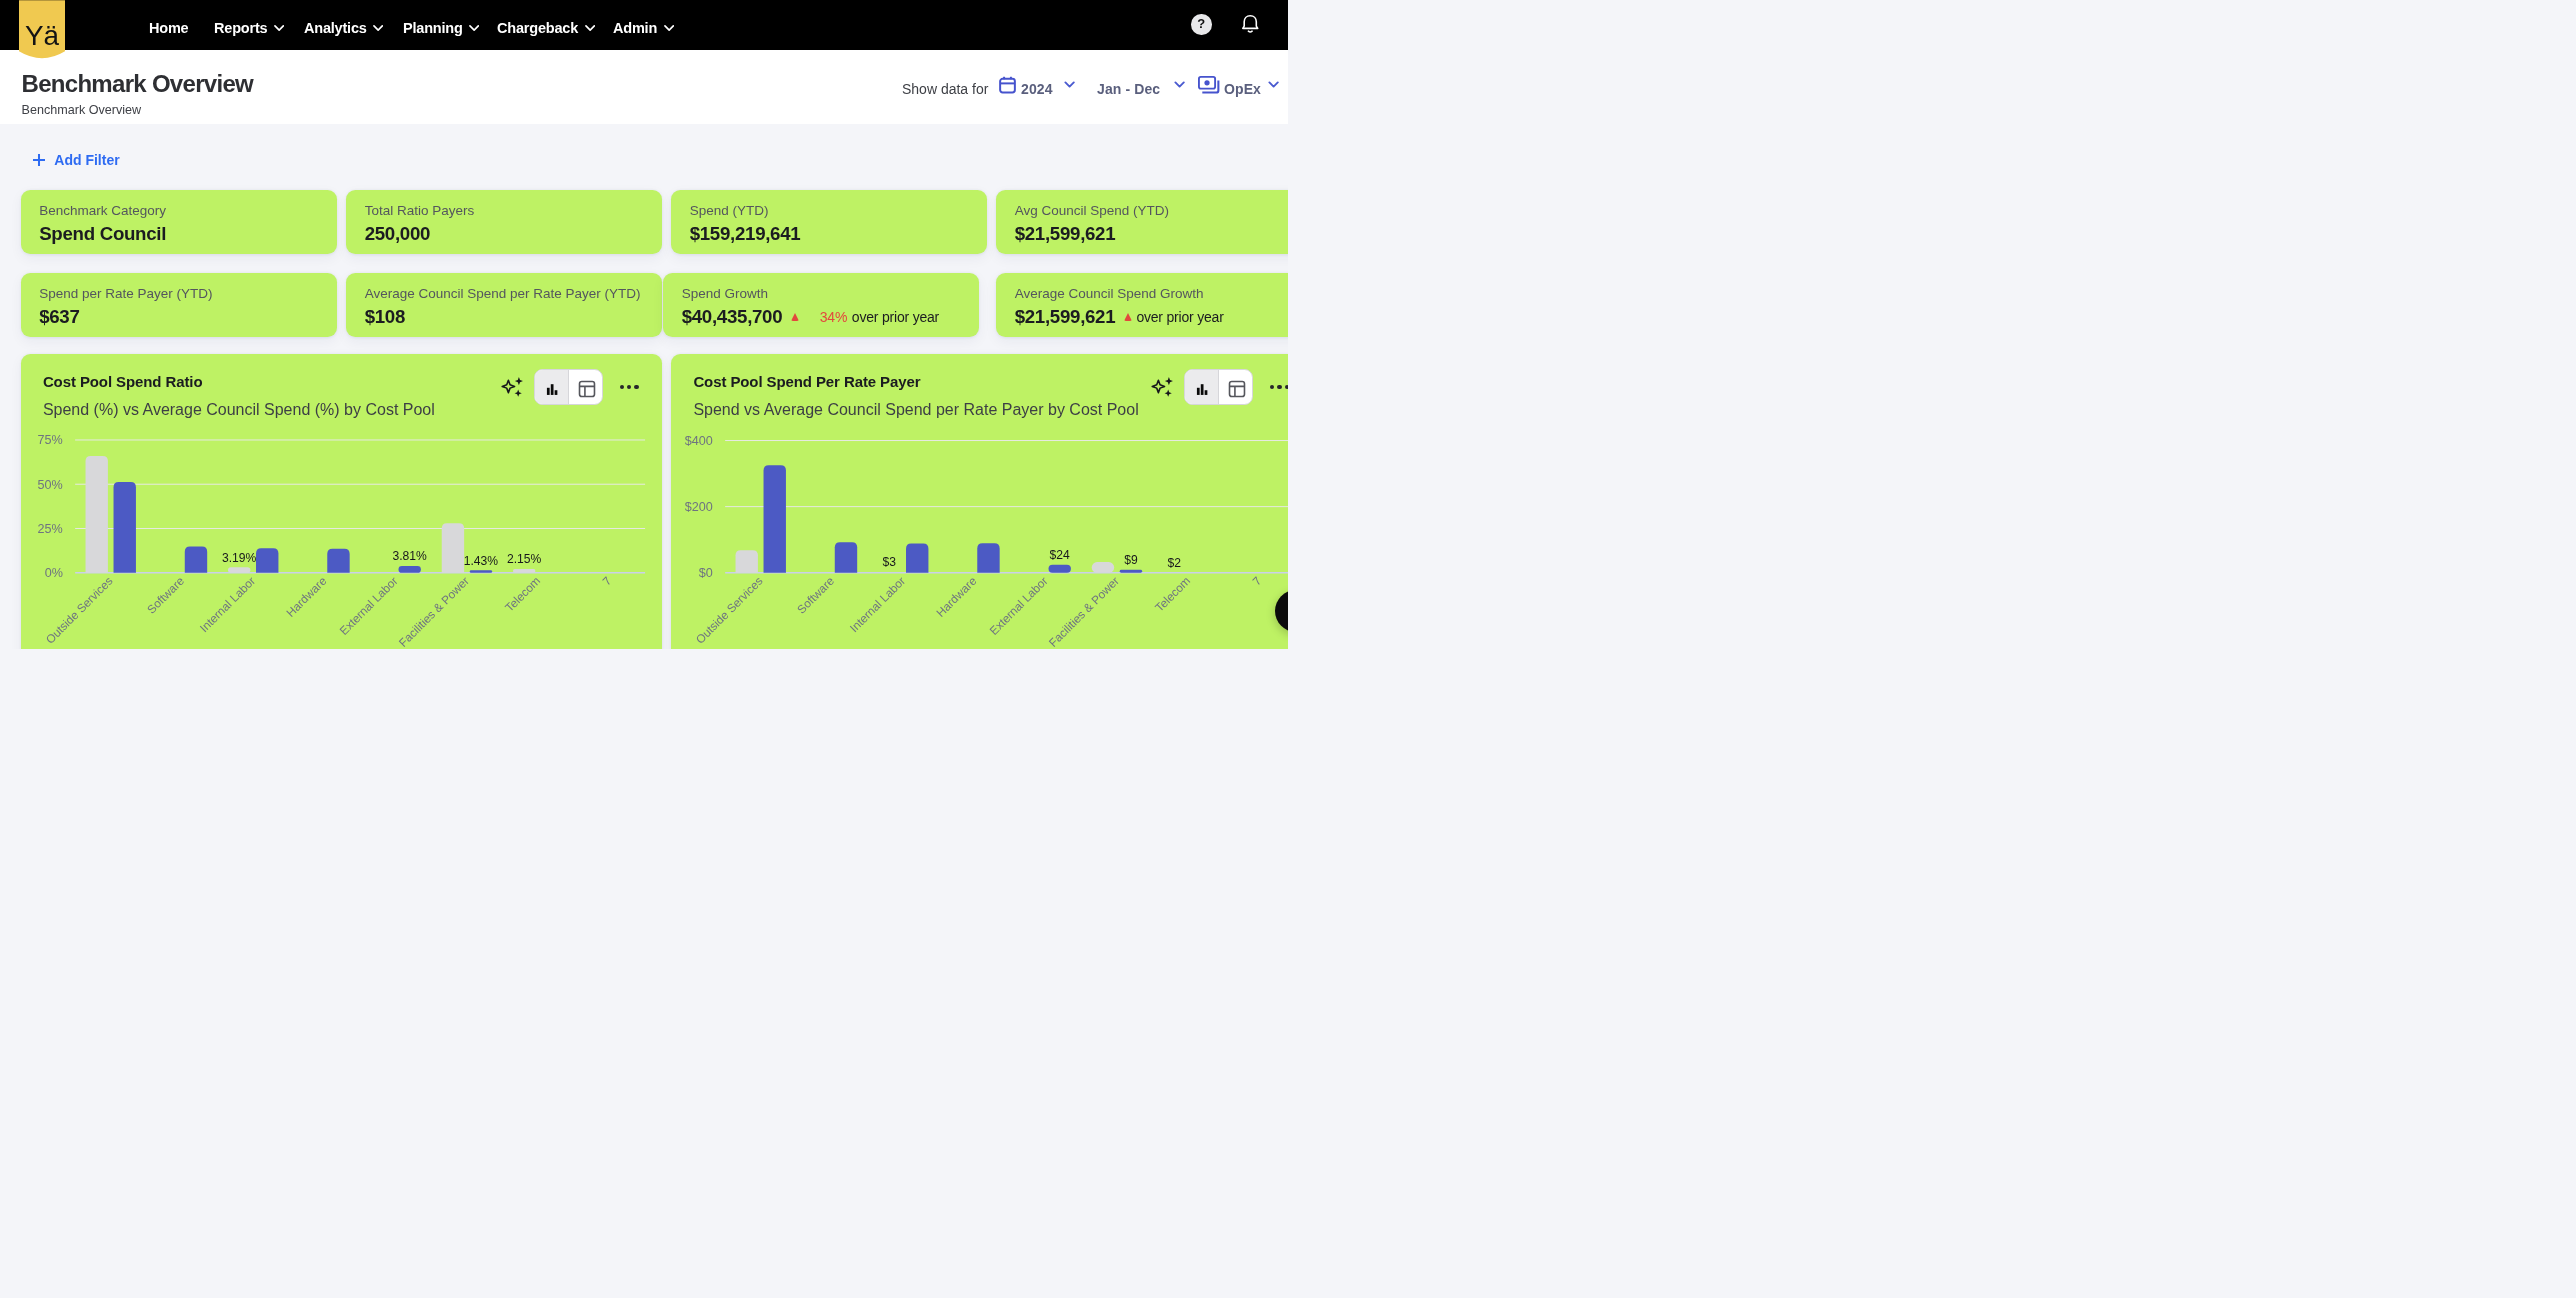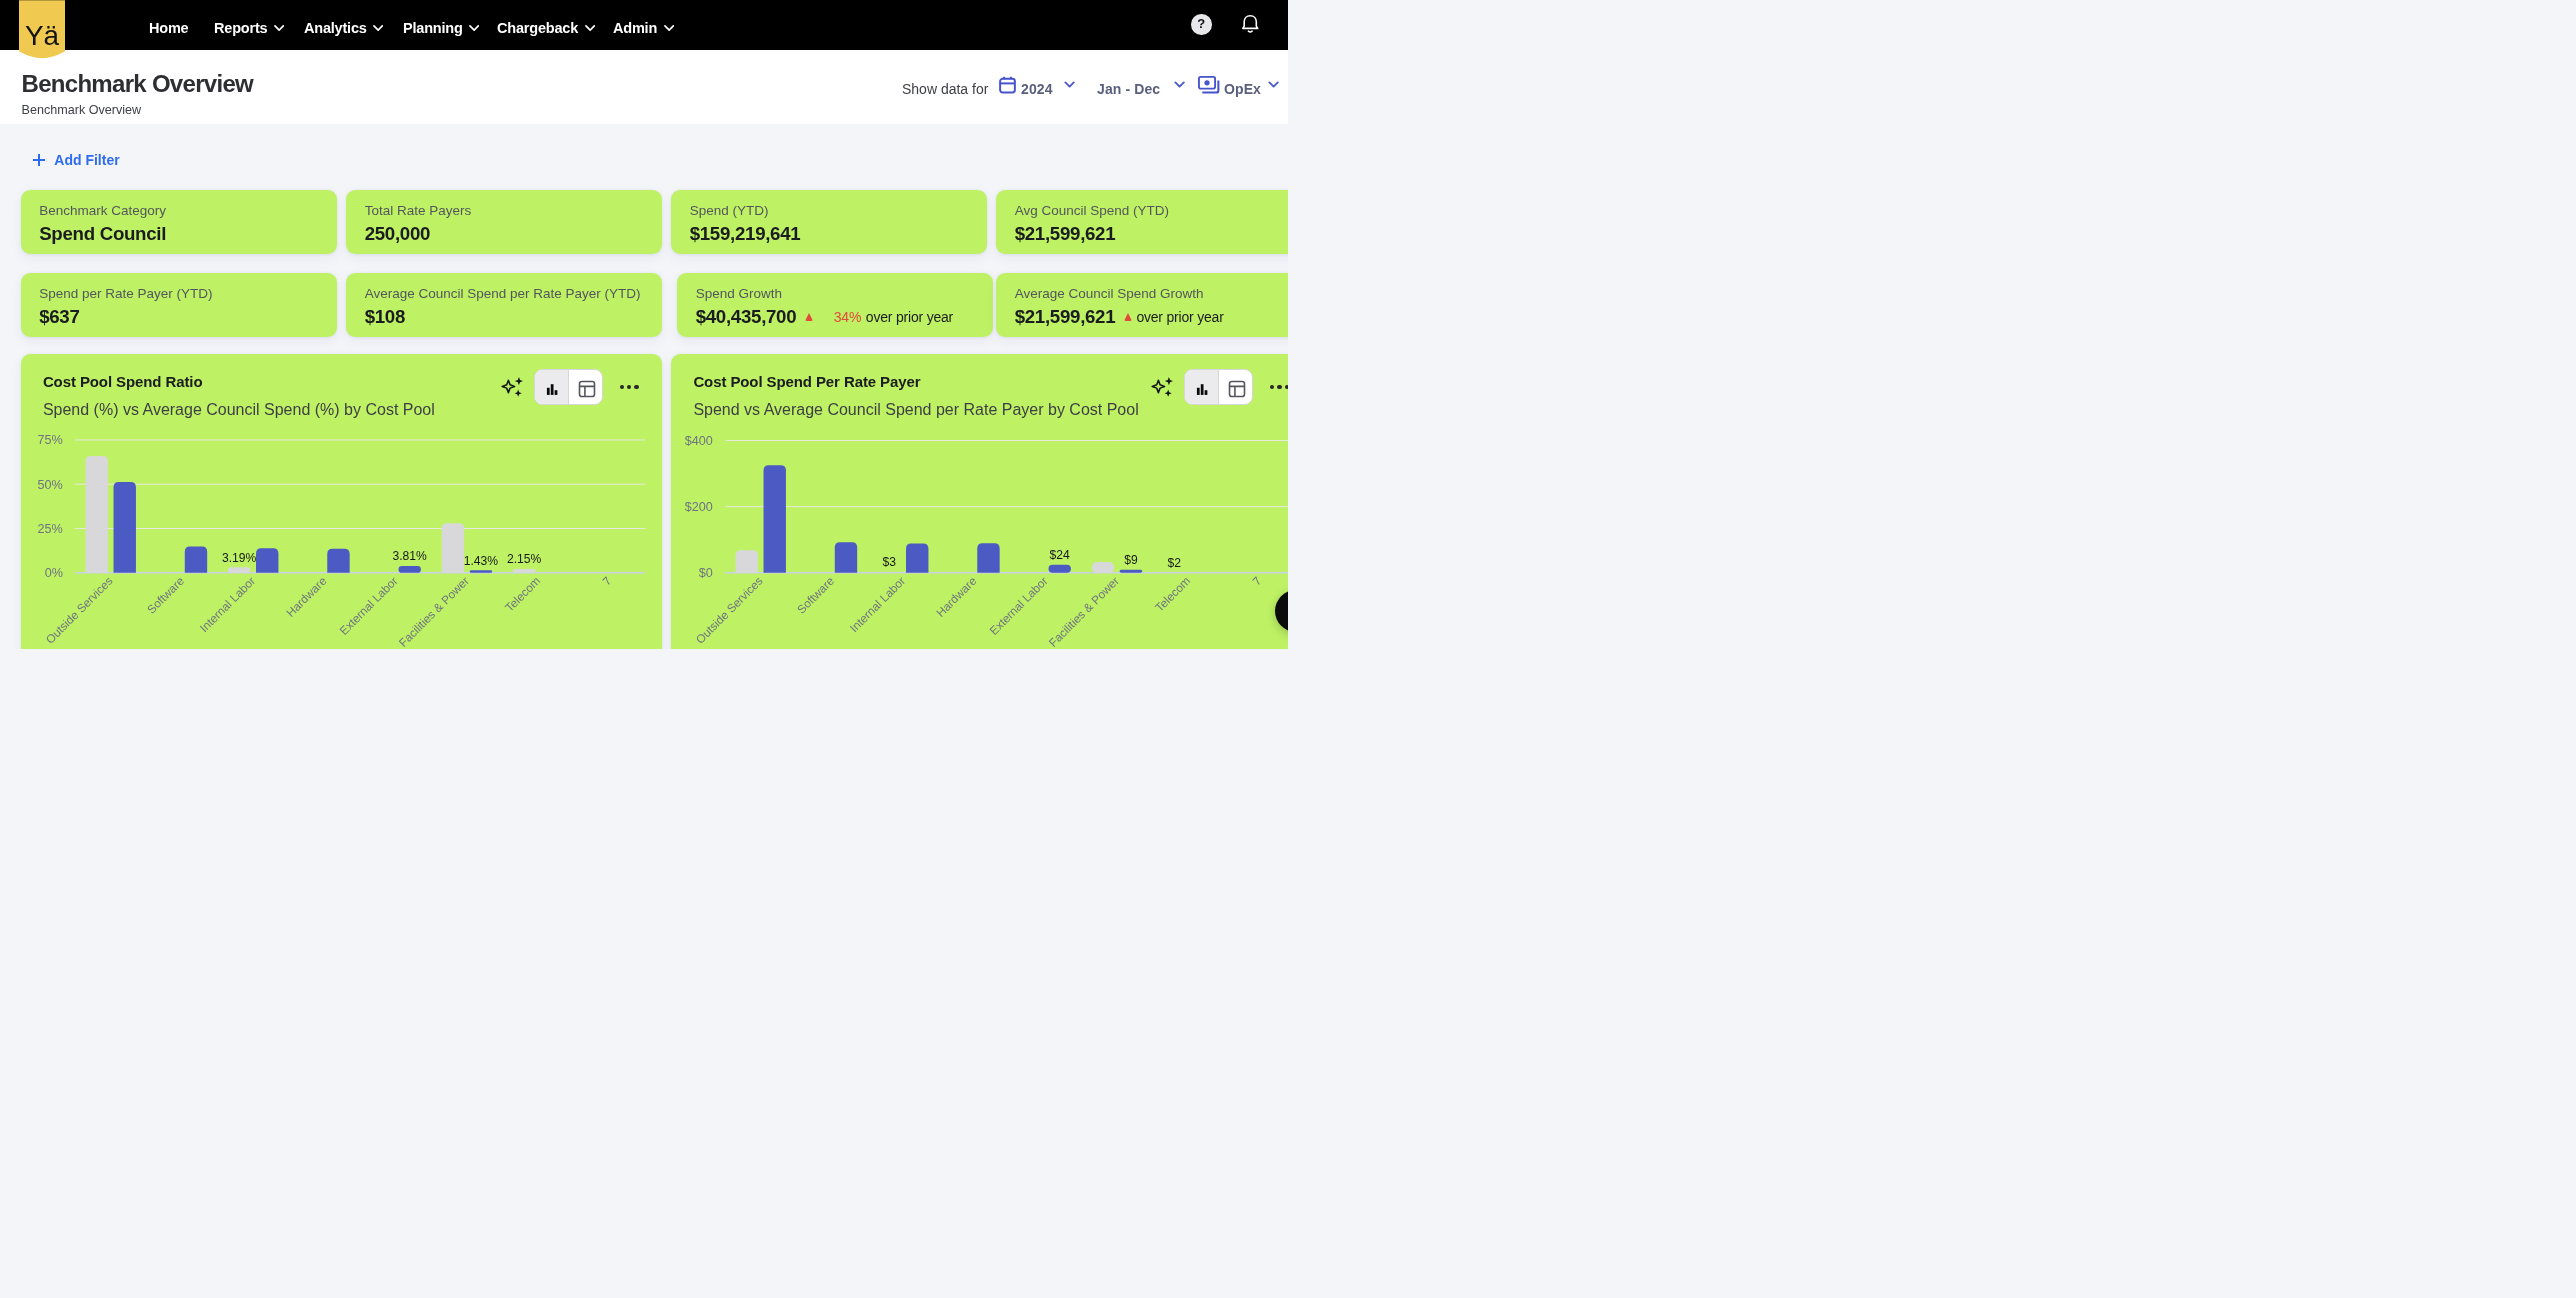--- a/index.html
+++ b/index.html
@@ -113,41 +113,41 @@
       <path d="M6.5 0.5 V12.5 M0.5 6.5 H12.5" stroke="#2e6bf2" stroke-width="2.2" stroke-linecap="round"></path>
     </svg>
   Add Filter
 </div>
 
 <div class="card kpi" style="left:20.5px; top:190px;">
   <div class="lab">Benchmark Category</div>
   <div class="val">Spend Council</div>
 </div>
 <div class="card kpi" style="left:346px; top:190px;">
-  <div class="lab">Total Rate Payers</div>
+  <div class="lab">Total Ratio Payers</div>
   <div class="val">250,000</div>
 </div>
 <div class="card kpi" style="left:671px; top:190px;">
   <div class="lab">Spend (YTD)</div>
   <div class="val">$159,219,641</div>
 </div>
 <div class="card kpi" style="left:996px; top:190px; width:316px;">
   <div class="lab">Avg Council Spend (YTD)</div>
   <div class="val">$21,599,621</div>
 </div>
 
 <div class="card kpi" style="left:20.5px; top:273px;">
   <div class="lab">Spend per Rate Payer (YTD)</div>
   <div class="val">$637</div>
 </div>
 <div class="card kpi" style="left:346px; top:273px;">
   <div class="lab">Average Council Spend per Rate Payer (YTD)</div>
   <div class="val">$108</div>
 </div>
-<div class="card kpi" style="left:677px; top:273px;">
+<div class="card kpi" style="left:663px; top:273px;">
   <div class="lab">Spend Growth</div>
   <div class="val grow">$40,435,700<span class="tri"></span><span class="pct">34%</span><span class="opy">over prior year</span></div>
 </div>
 <div class="card kpi" style="left:996px; top:273px; width:316px;">
   <div class="lab">Average Council Spend Growth</div>
   <div class="val grow">$21,599,621<span class="tri"></span><span class="opy">over prior year</span></div>
 </div>
 
 <div class="card chartcard" style="left:20.5px;">
   <div class="ctitle">Cost Pool Spend Ratio</div>

